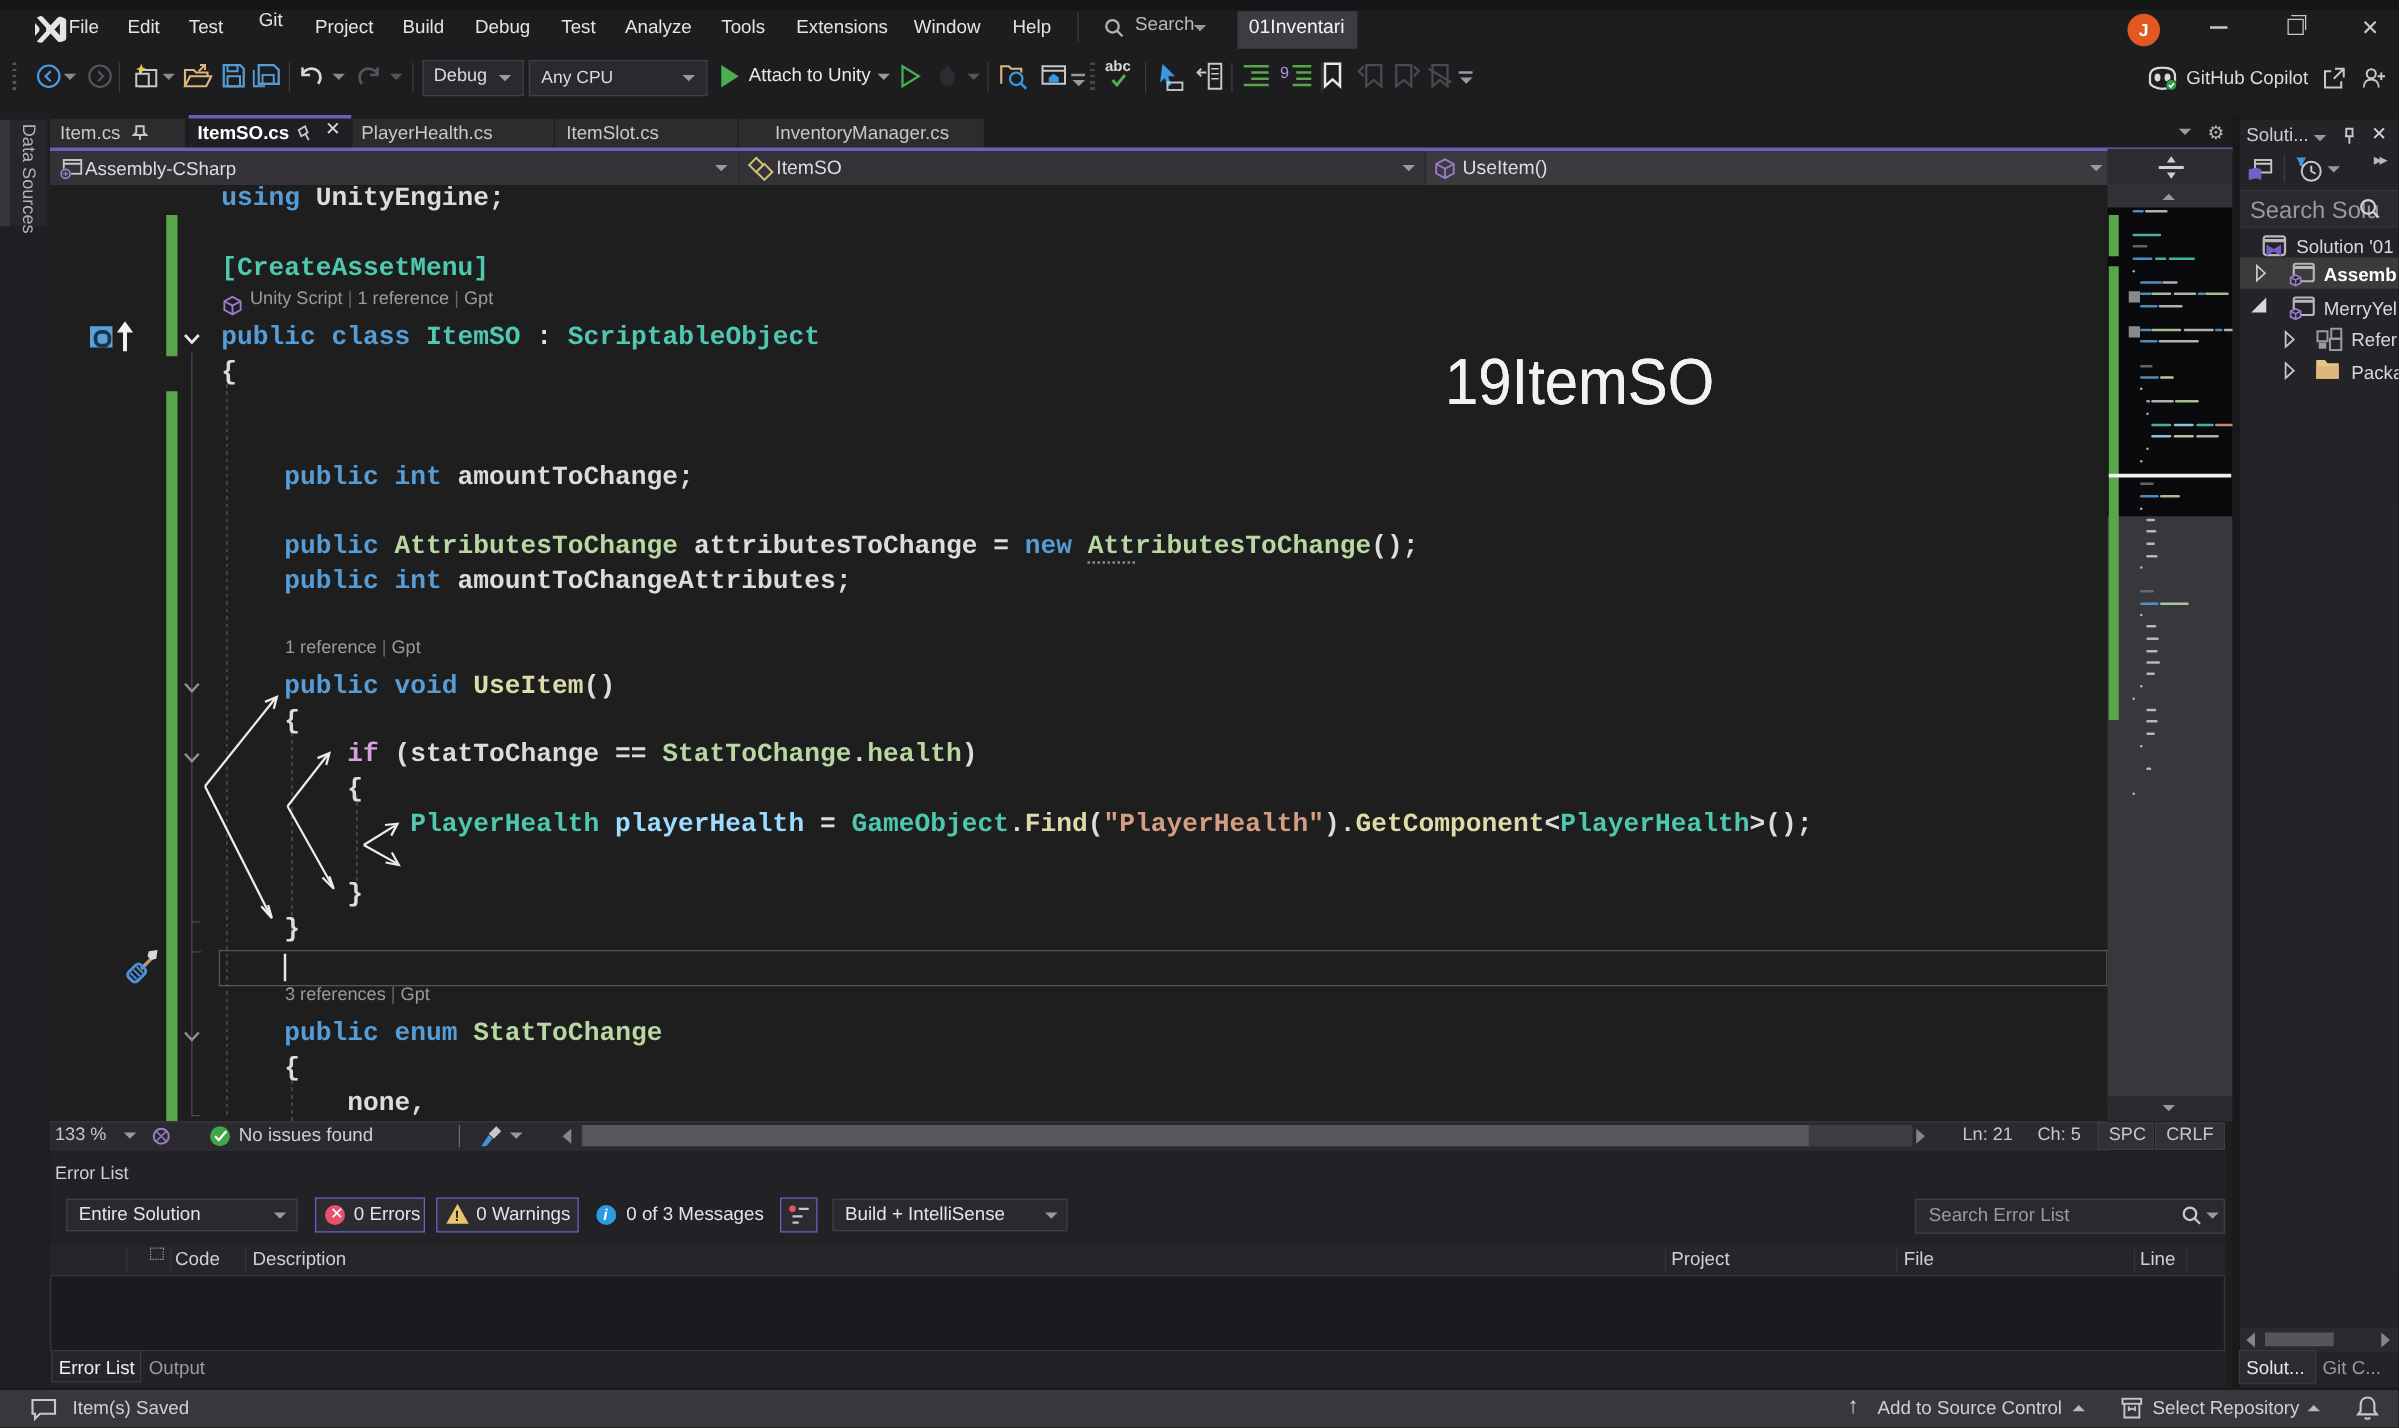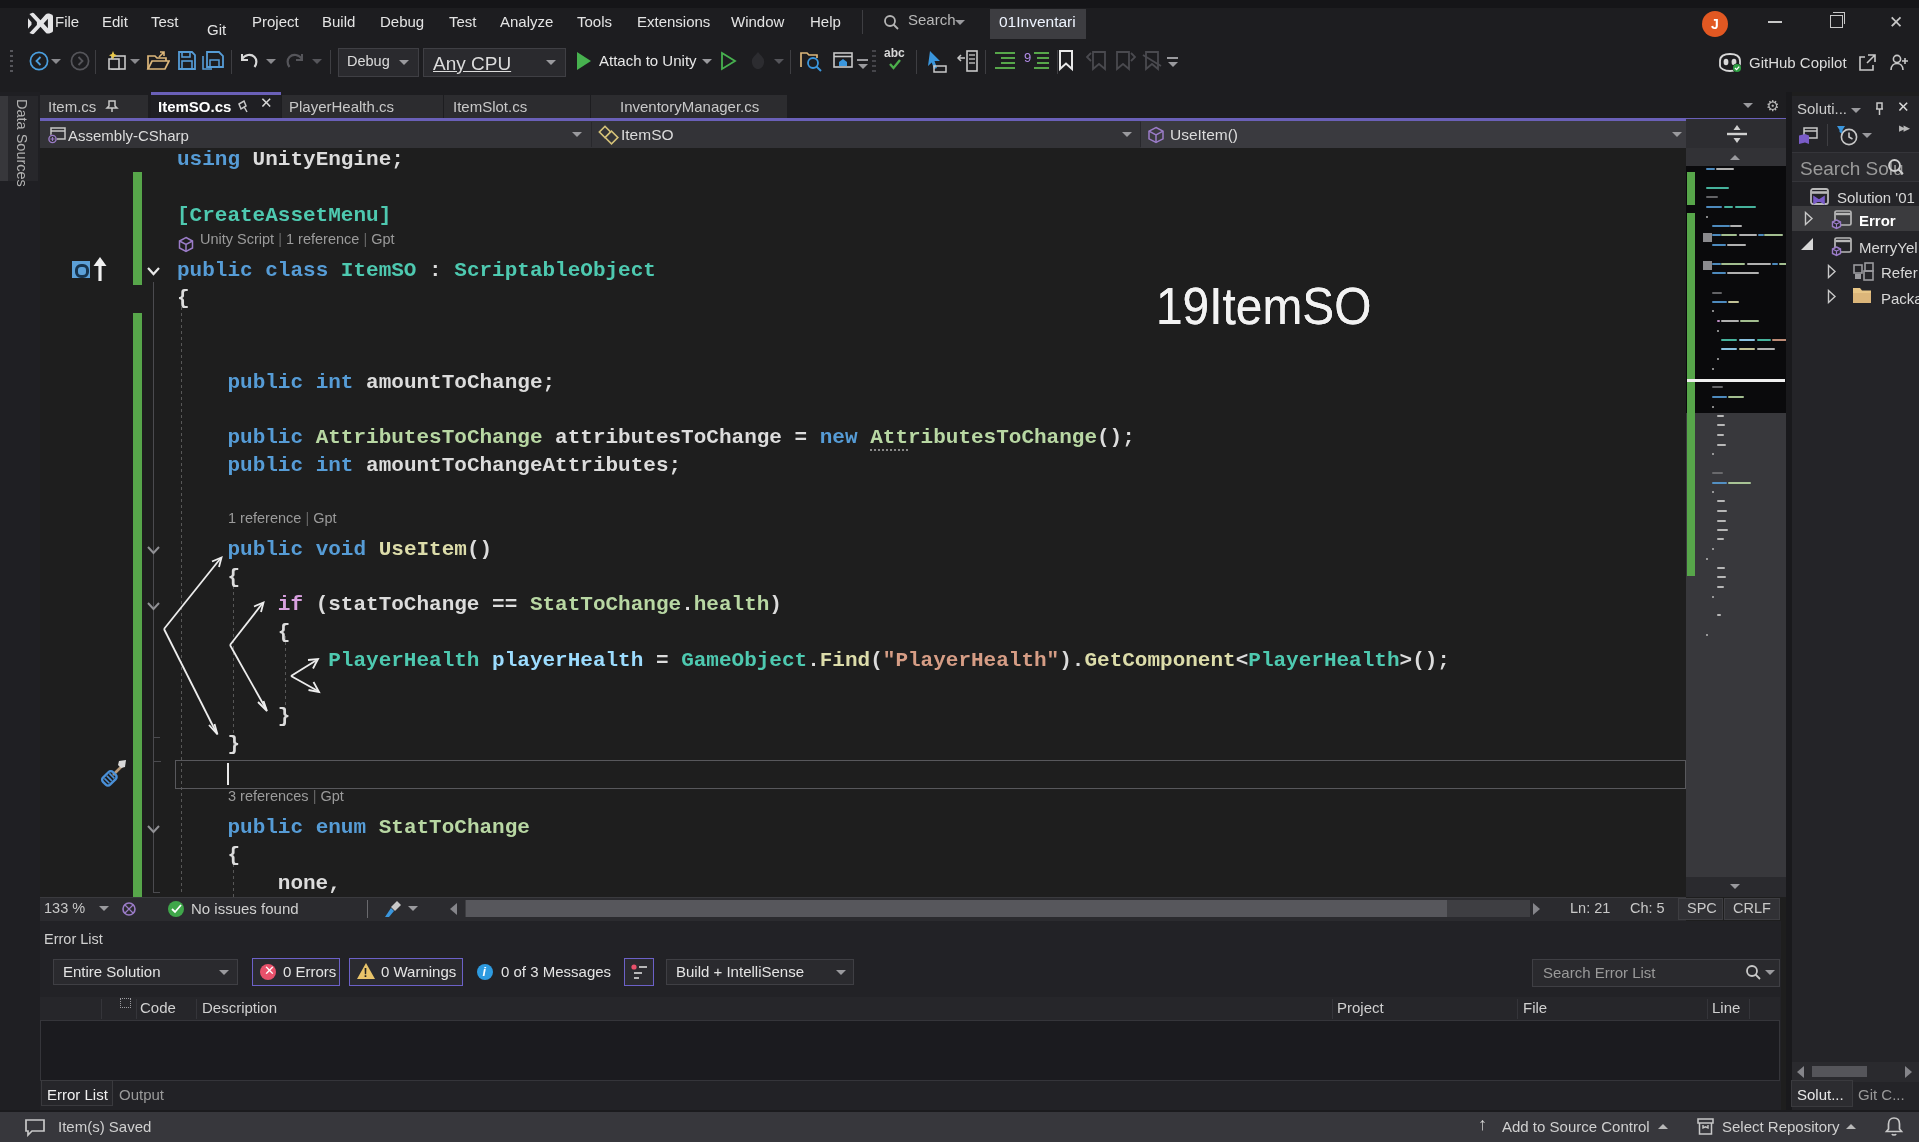--- a/index.html
+++ b/index.html
@@ -26,21 +26,21 @@
   <div class="a" style="left:0;top:0;width:1919px;height:8px;background:#151518;"></div>
   <div class="a" style="left:0;top:8px;width:1919px;height:34px;background:#1d1d20;"></div>
 
   <svg class="a" style="left:27px;top:11px;" width="27" height="25" viewBox="0 0 27 25">
     <path d="M13.5 9.2 L18.6 3.6 C19.6 2.5 20.8 2.1 22.2 2.6 L24.6 3.5 C25.6 3.9 26 4.6 26 5.6 L26 19.4 C26 20.4 25.6 21.1 24.6 21.5 L22.2 22.4 C20.8 22.9 19.6 22.5 18.6 21.4 L13.5 15.8 L7.2 22.6 C6.6 23.2 5.8 23.4 5 23.1 L2.4 22.1 L9.9 13.9 L9.9 11.1 L2.4 2.9 L5 1.9 C5.8 1.6 6.6 1.8 7.2 2.4 Z M16.6 12.5 L20.9 17.2 L20.9 7.8 Z M1 7.3 L4.5 11.2 L4.5 13.8 L1 17.7 Z" fill="#e4e4e6"></path>
   </svg>
 
   <div class="a menu" style="left:55px;top:5px;">File</div>
   <div class="a menu" style="left:102px;top:5px;">Edit</div>
   <div class="a menu" style="left:151px;top:5px;">Test</div>
-  <div class="a menu" style="left:207px;top:13px;">Git</div>
+  <div class="a menu" style="left:207px;top:0;">Git</div>
   <div class="a menu" style="left:252px;top:5px;">Project</div>
   <div class="a menu" style="left:322px;top:5px;">Build</div>
   <div class="a menu" style="left:380px;top:5px;">Debug</div>
   <div class="a menu" style="left:449px;top:5px;">Test</div>
   <div class="a menu" style="left:500px;top:5px;">Analyze</div>
   <div class="a menu" style="left:577px;top:5px;">Tools</div>
   <div class="a menu" style="left:637px;top:5px;">Extensions</div>
   <div class="a menu" style="left:731px;top:5px;">Window</div>
   <div class="a menu" style="left:810px;top:5px;">Help</div>
   <div class="sep" style="left:862px;top:10px;height:24px;"></div>
@@ -111,21 +111,21 @@
       <path d="M18 10 C15 5.5 9 4.5 5.5 8 C3 10.5 3 15 5.5 18" fill="none" stroke="#55555a" stroke-width="2.2"></path>
     </svg>
     <div class="caret" style="left:312px;top:59px;border-top-color:#55555a;"></div>
     <div class="sep" style="left:330px;top:50px;height:24px;"></div>
 
     <div class="a" style="left:338px;top:48px;width:79px;height:27px;background:#2a2a2e;border:1px solid #3f3f44;"></div>
     <div class="a" style="left:347px;top:53px;font-size:14.5px;color:#dcdcdc;">Debug</div>
     <div class="caret" style="left:399px;top:60px;"></div>
 
     <div class="a" style="left:423px;top:48px;width:141px;height:27px;background:#2a2a2e;border:1px solid #3f3f44;"></div>
-    <div class="a" style="left:433px;top:53px;font-size:19px;color:#dcdcdc;text-decoration:underline;">Any CPU</div>
+    <div class="a" style="left:433px;top:53px;font-size:14px;color:#dcdcdc;">Any CPU</div>
     <div class="caret" style="left:546px;top:60px;"></div>
 
     <div class="a" style="left:577px;top:52px;width:0;height:0;border-left:14px solid #47b14f;border-top:9px solid transparent;border-bottom:9px solid transparent;"></div>
     <div class="a" style="left:599px;top:52px;font-size:15px;color:#e8e8e8;">Attach to Unity</div>
     <div class="caret" style="left:702px;top:59px;"></div>
     <svg class="a" style="left:720px;top:51px;" width="18" height="20" viewBox="0 0 18 20">
       <path d="M2 2 L15 10 L2 18 Z" fill="none" stroke="#47b14f" stroke-width="1.8"></path>
     </svg>
     <svg class="a" style="left:747px;top:50px;" width="22" height="22" viewBox="0 0 22 22">
       <path d="M11 2 C14 6 18 8 17 13 C16.4 16.4 14 19 11 19 C8 19 5.6 16.4 5 13 C4 8 8 6 11 2Z" fill="#2c2c30"></path>
@@ -589,21 +589,21 @@
     <div class="a" style="left:1792px;top:206px;width:127px;height:25px;background:#3b3b3e;"></div>
     <svg class="a" style="left:1804px;top:211px;" width="10" height="15" viewBox="0 0 10 15">
       <path d="M1.5 1.5 L8 7.5 L1.5 13.5 Z" fill="none" stroke="#c8c8c8" stroke-width="1.4"></path>
     </svg>
     <svg class="a" style="left:1831px;top:209px;" width="22" height="22" viewBox="0 0 22 22">
       <rect x="4" y="2" width="16" height="14" rx="1.5" fill="none" stroke="#b8b8b8" stroke-width="1.7"></rect>
       <line x1="4.5" y1="5" x2="19.5" y2="5" stroke="#b8b8b8" stroke-width="2.4"></line>
       <path d="M5.5 11 L9.5 13 L9.5 17.5 L5.5 19.5 L1.5 17.5 L1.5 13 Z" fill="#242428" stroke="#9b7cc8" stroke-width="1.4"></path>
       <path d="M1.5 13 L5.5 15 L9.5 13 M5.5 15 L5.5 19.5" fill="none" stroke="#9b7cc8" stroke-width="1.2"></path>
     </svg>
-    <div class="a" style="left:1859px;top:212px;font-size:15px;color:#ffffff;font-weight:bold;white-space:nowrap;">Error</div>
+    <div class="a" style="left:1859px;top:212px;font-size:15px;color:#ffffff;font-weight:bold;white-space:nowrap;">Assemb</div>
     <div class="a" style="left:1801px;top:238px;width:0;height:0;border-left:12px solid transparent;border-bottom:12px solid #d8d8d8;"></div>
     <svg class="a" style="left:1831px;top:236px;" width="22" height="22" viewBox="0 0 22 22">
       <rect x="4" y="2" width="16" height="14" rx="1.5" fill="none" stroke="#b8b8b8" stroke-width="1.7"></rect>
       <line x1="4.5" y1="5" x2="19.5" y2="5" stroke="#b8b8b8" stroke-width="2.4"></line>
       <path d="M5.5 11 L9.5 13 L9.5 17.5 L5.5 19.5 L1.5 17.5 L1.5 13 Z" fill="#242428" stroke="#9b7cc8" stroke-width="1.4"></path>
       <path d="M1.5 13 L5.5 15 L9.5 13 M5.5 15 L5.5 19.5" fill="none" stroke="#9b7cc8" stroke-width="1.2"></path>
     </svg>
     <div class="a" style="left:1859px;top:239px;font-size:15px;color:#d8d8d8;white-space:nowrap;">MerryYel</div>
     <svg class="a" style="left:1827px;top:264px;" width="10" height="15" viewBox="0 0 10 15">
       <path d="M1.5 1.5 L8 7.5 L1.5 13.5 Z" fill="none" stroke="#c8c8c8" stroke-width="1.4"></path>

